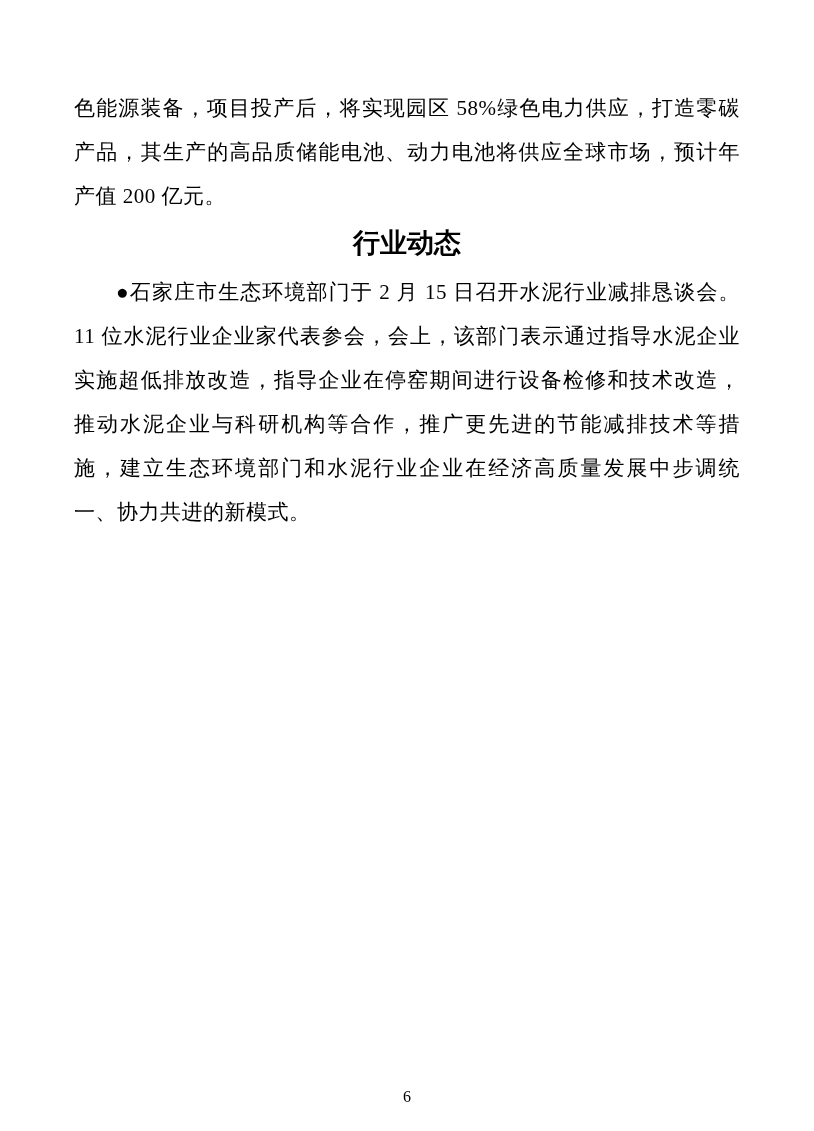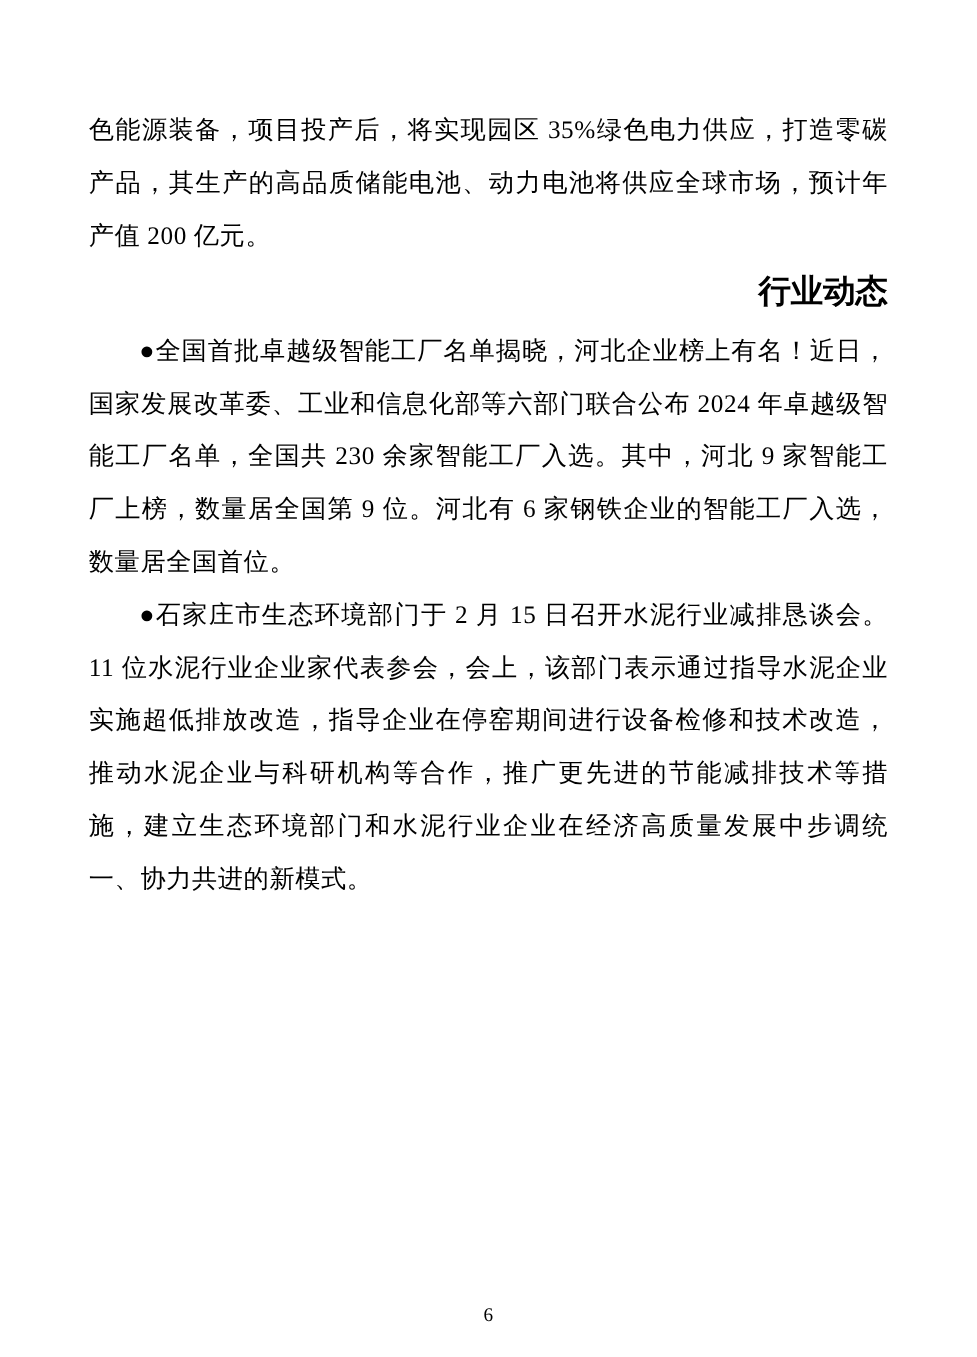--- a/index.html
+++ b/index.html
@@ -29,44 +29,43 @@
   .indent {
     text-indent: 2em;
   }
   .section-heading {
     margin: 0;
     padding: 3px 0 5px 0;
     font-family: "Liberation Sans", "DejaVu Sans", sans-serif;
     font-size: 27px;
     font-weight: bold;
     line-height: 44px;
-    text-align: right;
+    text-align: center;
     color: #000000;
   }
   .page-footer {
     position: absolute;
     left: 0;
     right: 0;
     bottom: 24px;
     text-align: center;
     font-size: 16px;
     line-height: 20px;
     color: #000000;
   }
 </style>
 </head>
 <body>
 
 <div class="page">
 
-  <p class="body-para">色能源装备，项目投产后，将实现园区 35%绿色电力供应，打造零碳产品，其生产的高品质储能电池、动力电池将供应全球市场，预计年产值 200 亿元。</p>
+  <p class="body-para">色能源装备，项目投产后，将实现园区 58%绿色电力供应，打造零碳产品，其生产的高品质储能电池、动力电池将供应全球市场，预计年产值 200 亿元。</p>
 
   <h1 class="section-heading">行业动态</h1>
 
-  <p class="body-para indent">●全国首批卓越级智能工厂名单揭晓，河北企业榜上有名！近日，国家发展改革委、工业和信息化部等六部门联合公布 2024 年卓越级智能工厂名单，全国共 230 余家智能工厂入选。其中，河北 9 家智能工厂上榜，数量居全国第 9 位。河北有 6 家钢铁企业的智能工厂入选，数量居全国首位。</p>
 
 
 
   <p class="body-para indent">●石家庄市生态环境部门于 2 月 15 日召开水泥行业减排恳谈会。11 位水泥行业企业家代表参会，会上，该部门表示通过指导水泥企业实施超低排放改造，指导企业在停窑期间进行设备检修和技术改造，推动水泥企业与科研机构等合作，推广更先进的节能减排技术等措施，建立生态环境部门和水泥行业企业在经济高质量发展中步调统一、协力共进的新模式。</p>
 
   <div class="page-footer">6</div>
 
 </div>
 
 </body></html>

